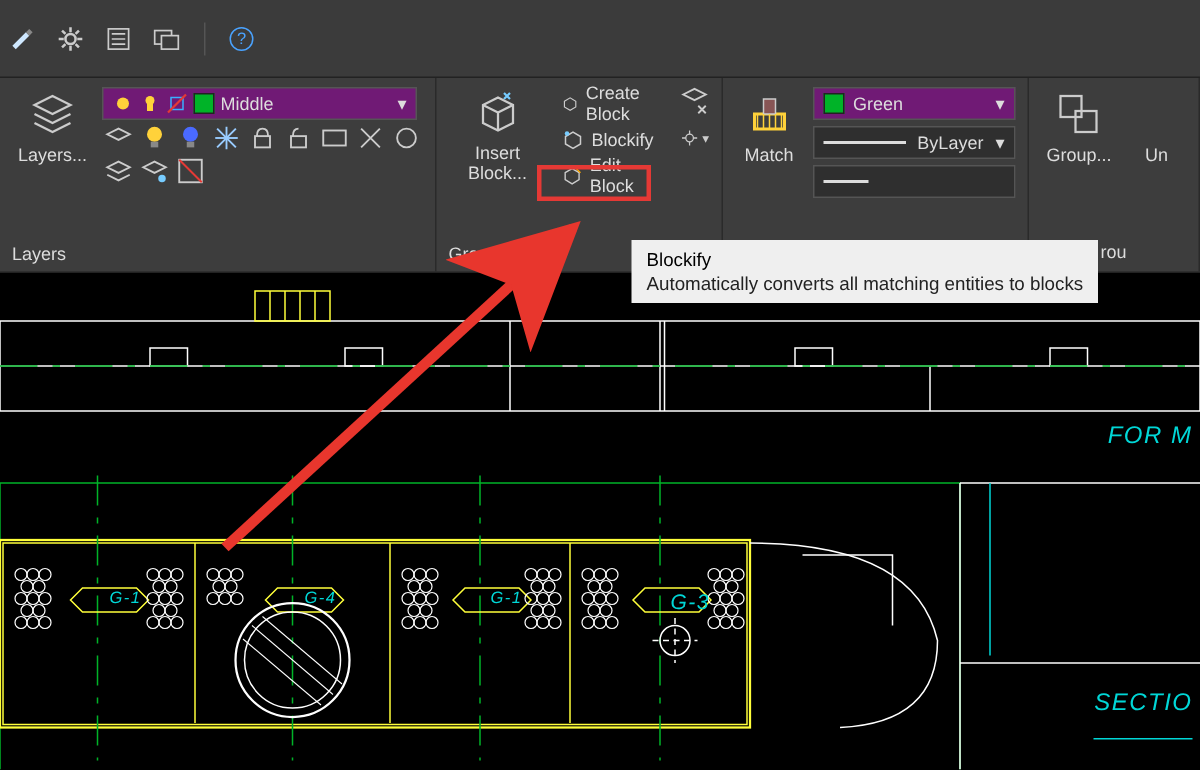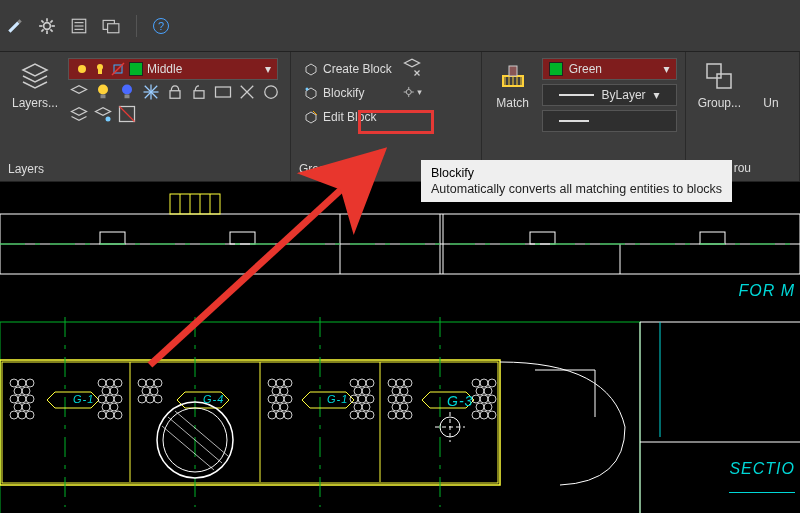--- a/index.html
+++ b/index.html
@@ -17,23 +17,23 @@
 .big-btn { display: flex; flex-direction: column; align-items: center; gap: 4px; padding: 2px 4px; color: #ddd; font-size: 12px; text-align: center; min-width: 46px; }
 .big-btn .glyph { width: 32px; height: 32px; display: flex; align-items: center; justify-content: center; }
 
 .mini-btn { display: flex; align-items: center; gap: 4px; color: #ddd; font-size: 12px; padding: 2px 4px; height: 22px; }
 .mini-btn .g { width: 16px; height: 16px; display: flex; align-items: center; justify-content: center; }
 
 .col { display: flex; flex-direction: column; gap: 2px; }
 .mini-grid { display: grid; grid-template-columns: repeat(6, 22px); grid-auto-rows: 20px; gap: 2px; }
 .mini-grid .cell { width: 22px; height: 20px; display: flex; align-items: center; justify-content: center; }
 
-.layer-dd { display: flex; align-items: center; height: 22px; background: #7f1d1d; border: 1px solid #555; padding: 0 6px; gap: 6px; color: #ddd; font-size: 12px; width: 135px; justify-content: space-between; }
+.layer-dd { display: flex; align-items: center; height: 22px; background: #701a75; border: 1px solid #555; padding: 0 6px; gap: 6px; color: #ddd; font-size: 12px; width: 135px; justify-content: space-between; }
 .swatch { width: 14px; height: 14px; background: #00b328; border: 1px solid #222; }
-.prop-line { display:flex; align-items:center; height:22px; background:#2f2f2f; border:1px solid #555; width:135px; padding:0 16px; gap:8px; color:#ddd; font-size:12px; justify-content:space-between;}
+.prop-line { display:flex; align-items:center; height:22px; background:#2f2f2f; border:1px solid #555; width:135px; padding:0 6px; gap:8px; color:#ddd; font-size:12px; justify-content:space-between;}
 .ltype { flex:1; border-top:2px solid #ddd; }
 
 .red-box { position: absolute; border: 3px solid #e53935; pointer-events: none; }
 
 .tooltip { position: absolute; background: #efefef; color: #222; font-size: 12.5px; padding: 6px 10px; z-index: 20; max-width: 400px; }
 .tooltip .tt-title { color: #000; margin-bottom: 2px; }
 
 .arrow { position: absolute; z-index: 15; pointer-events: none; }
 
 .viewport { position: absolute; top: 182px; left: 0; right: 0; bottom: 0; background: #000; overflow: hidden; }
@@ -197,20 +197,30 @@
               </svg>
             </span>
         </div>
       </div>
     </div>
     <div class="panel-label">Layers</div>
   </div>
 
   <div class="panel" style="width:208px">
     <div class="panel-body">
+      <div class="big-btn">
+        <span class="glyph">
+            <svg viewBox="0 0 32 32" width="32" height="32">
+              <path d="M6 10 L16 5 L26 10 L26 22 L16 27 L6 22 Z" fill="none" stroke="#ccc" stroke-width="1.5"></path>
+              <path d="M6 10 L16 15 L26 10 M16 15 L16 27" stroke="#ccc" stroke-width="1.5" fill="none"></path>
+              <path d="M20 2 L24 6 M24 2 L20 6" stroke="#7cf" stroke-width="1.5"></path>
+            </svg>
+          </span>
+        <span style="line-height:1.1">Insert Block...</span>
+      </div>
       <div class="col">
         <div class="mini-btn">
           <span class="g">
               <svg class="micon" viewBox="0 0 16 16">
                 <path d="M3 6 L8 3 L13 6 L13 11 L8 14 L3 11 Z" fill="none" stroke="#ccc"></path>
               </svg>
             </span>
           <span>Create Block</span>
         </div>
         <div class="mini-btn">

